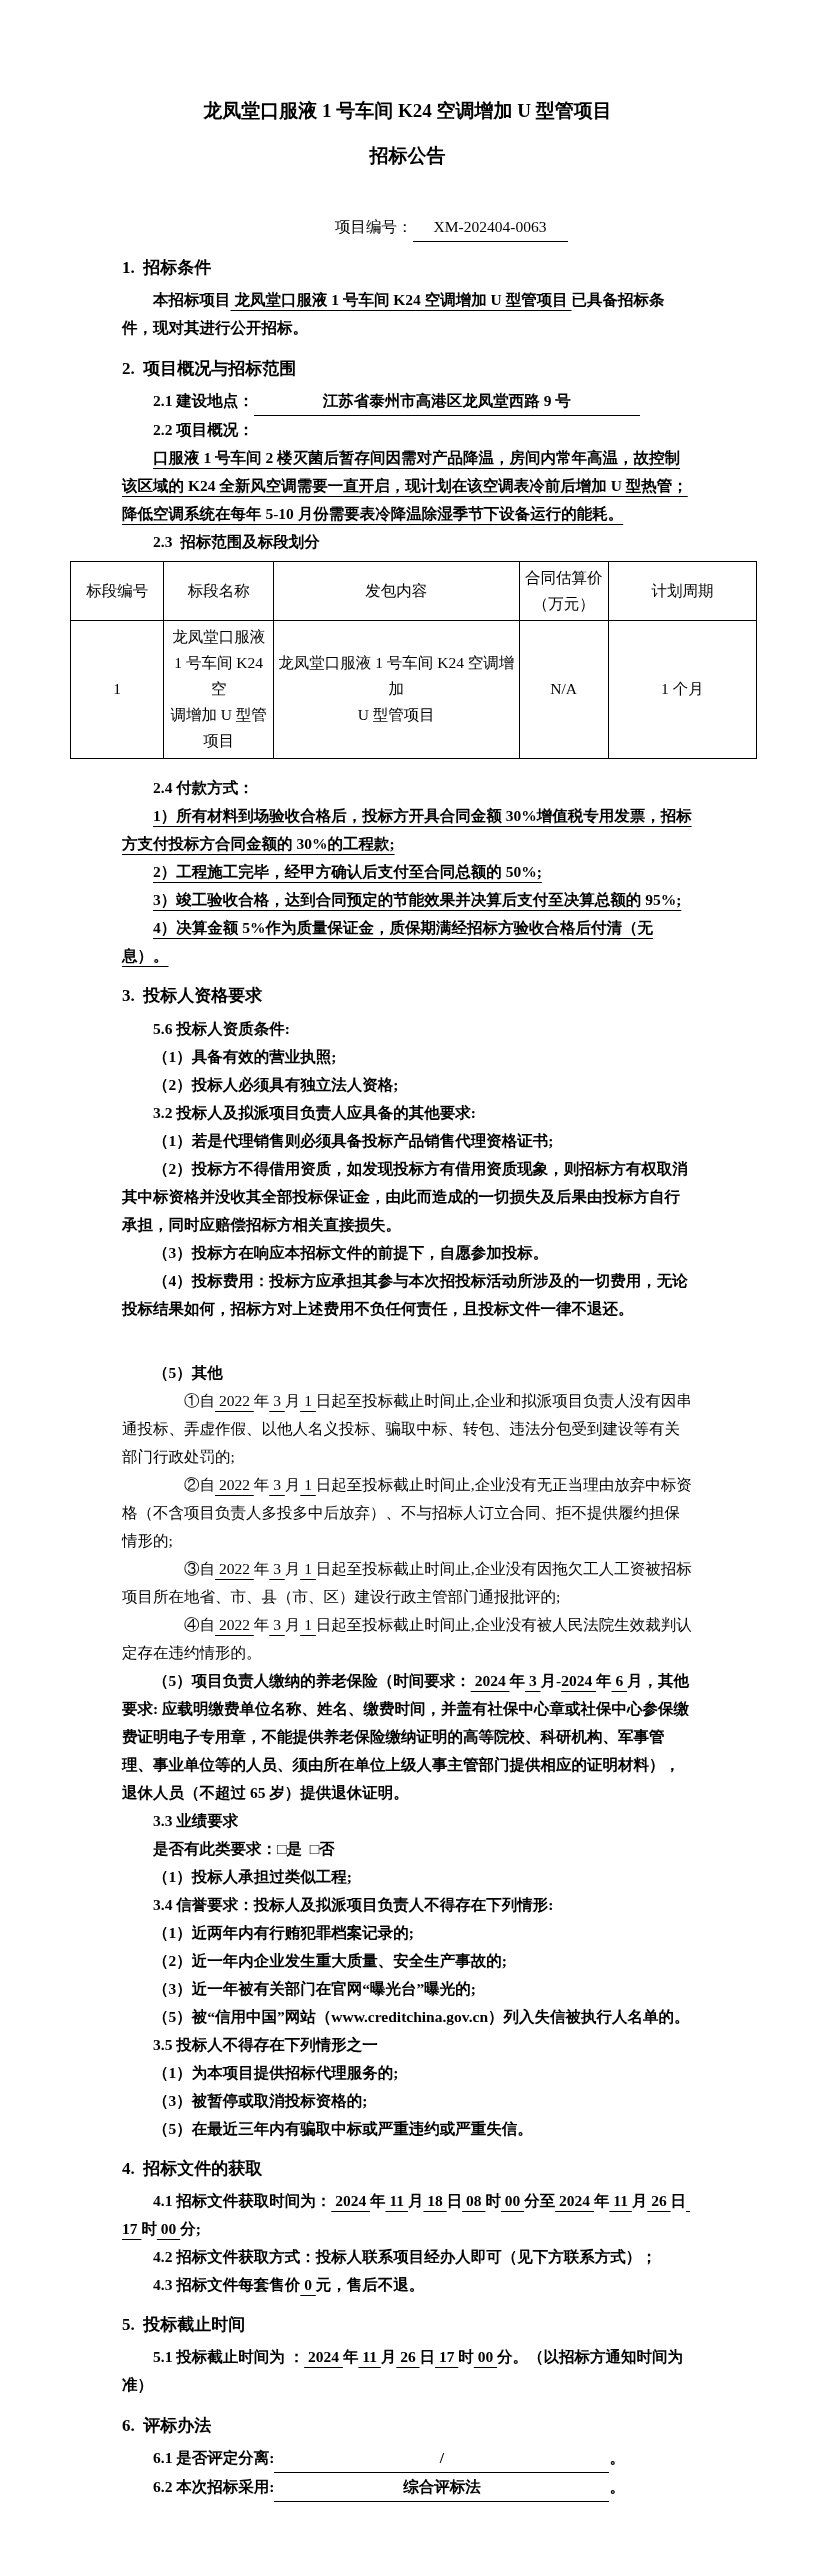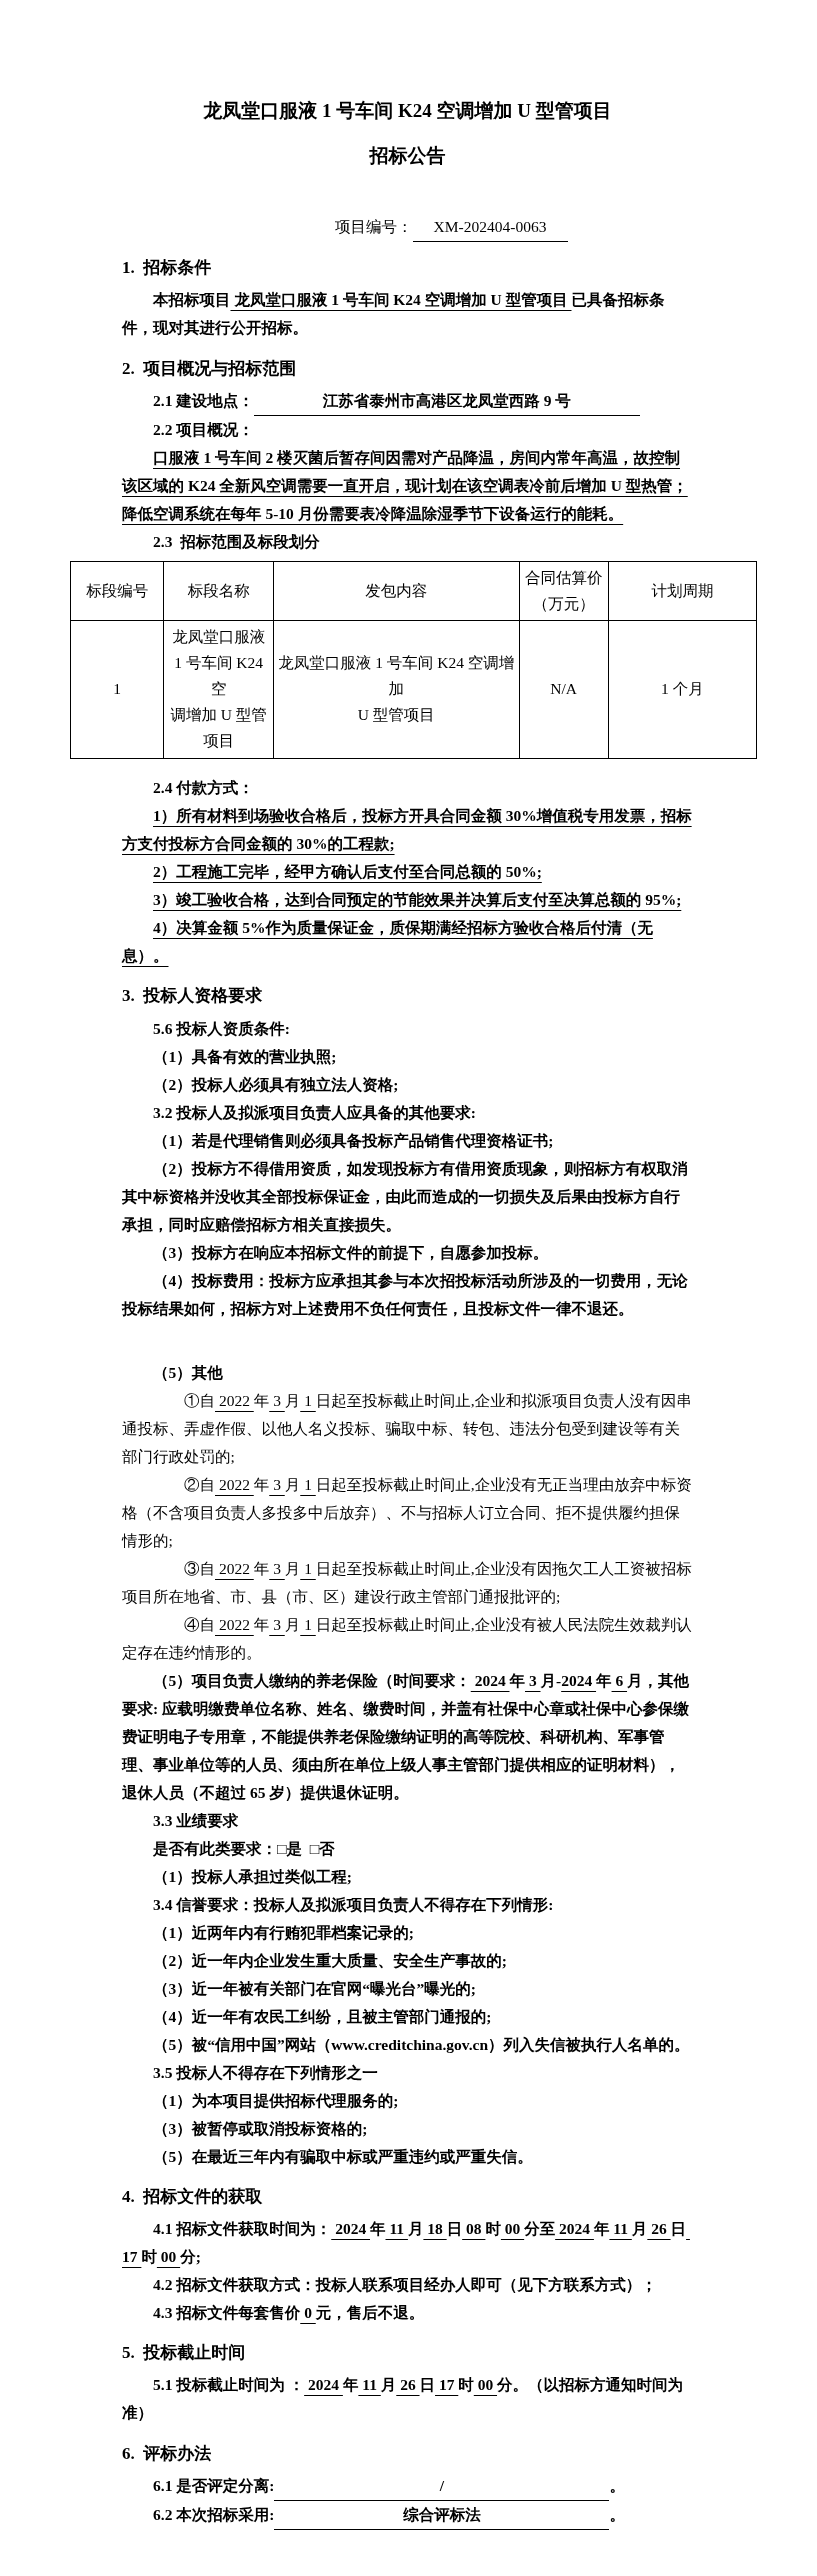--- a/index.html
+++ b/index.html
@@ -137,21 +137,20 @@
           <p class="ind4"><span>③自</span><span class="u"> 2022 </span><span>年</span><span class="u"> 3 </span><span>月</span><span class="u"> 1 </span><span>日起至投标截止时间止,企业没有因拖欠工人工资被招标项目所在地省、市、县（市、区）建设行政主管部门通报批评的;</span></p>
           <p class="ind4"><span>④自</span><span class="u"> 2022 </span><span>年</span><span class="u"> 3 </span><span>月</span><span class="u"> 1 </span><span>日起至投标截止时间止,企业没有被人民法院生效裁判认定存在违约情形的。</span></p>
           <p class="ind2"><span>（5）项目负责人缴纳的养老保险（时间要求：</span><span class="u"> 2024 </span><span>年</span><span class="u"> 3 </span><span>月-</span><span class="u">2024 </span><span>年</span><span class="u"> 6 </span><span>月，其他要求: 应载明缴费单位名称、姓名、缴费时间，并盖有社保中心章或社保中心参保缴费证明电子专用章，不能提供养老保险缴纳证明的高等院校、科研机构、军事管理、事业单位等的人员、须由所在单位上级人事主管部门提供相应的证明材料），退休人员（不超过 65 岁）提供退休证明。</span></p>
           <p class="ind2"><span>3.3 业绩要求</span></p>
           <p class="ind2"><span>是否有此类要求：</span><span>□</span><span>是  </span><span>□</span><span>否</span></p>
           <p class="ind2"><span>（1）投标人承担过类似工程;</span></p>
           <p class="ind2"><span>3.4 信誉要求：投标人及拟派项目负责人不得存在下列情形:</span></p>
           <p class="ind2"><span>（1）近两年内有行贿犯罪档案记录的;</span></p>
           <p class="ind2"><span>（2）近一年内企业发生重大质量、安全生产事故的;</span></p>
           <p class="ind2"><span>（3）近一年被有关部门在官网“曝光台”曝光的;</span></p>
-          <p class="ind2"><span>（4）近一年有农民工纠纷，且被主管部门通报的;</span></p>
           <p class="ind2"><span>（5）被“信用中国”网站（www.creditchina.gov.cn）列入失信被执行人名单的。</span></p>
           <p class="ind2"><span>3.5 投标人不得存在下列情形之一</span></p>
           <p class="ind2"><span>（1）为本项目提供招标代理服务的;</span></p>
           <p class="ind2"><span>（3）被暂停或取消投标资格的;</span></p>
           <p class="ind2"><span>（5）在最近三年内有骗取中标或严重违约或严重失信。</span></p>
         </section>
         <section>
           <h2 class="h">4.  招标文件的获取</h2>
           <p class="ind2"><span>4.1 招标文件获取时间为：</span><span class="u"> 2024 </span><span>年</span><span class="u"> 11 </span><span>月</span><span class="u"> 18 </span><span>日</span><span class="u"> 08 </span><span>时</span><span class="u"> 00 </span><span>分至</span><span class="u"> 2024 </span><span>年</span><span class="u"> 11 </span><span>月</span><span class="u"> 26 </span><span>日</span><span class="u"> 17 </span><span>时</span><span class="u"> 00 </span><span>分;</span></p>
           <p class="ind2"><span>4.2 招标文件获取方式：投标人联系项目经办人即可（见下方联系方式）；</span></p>

